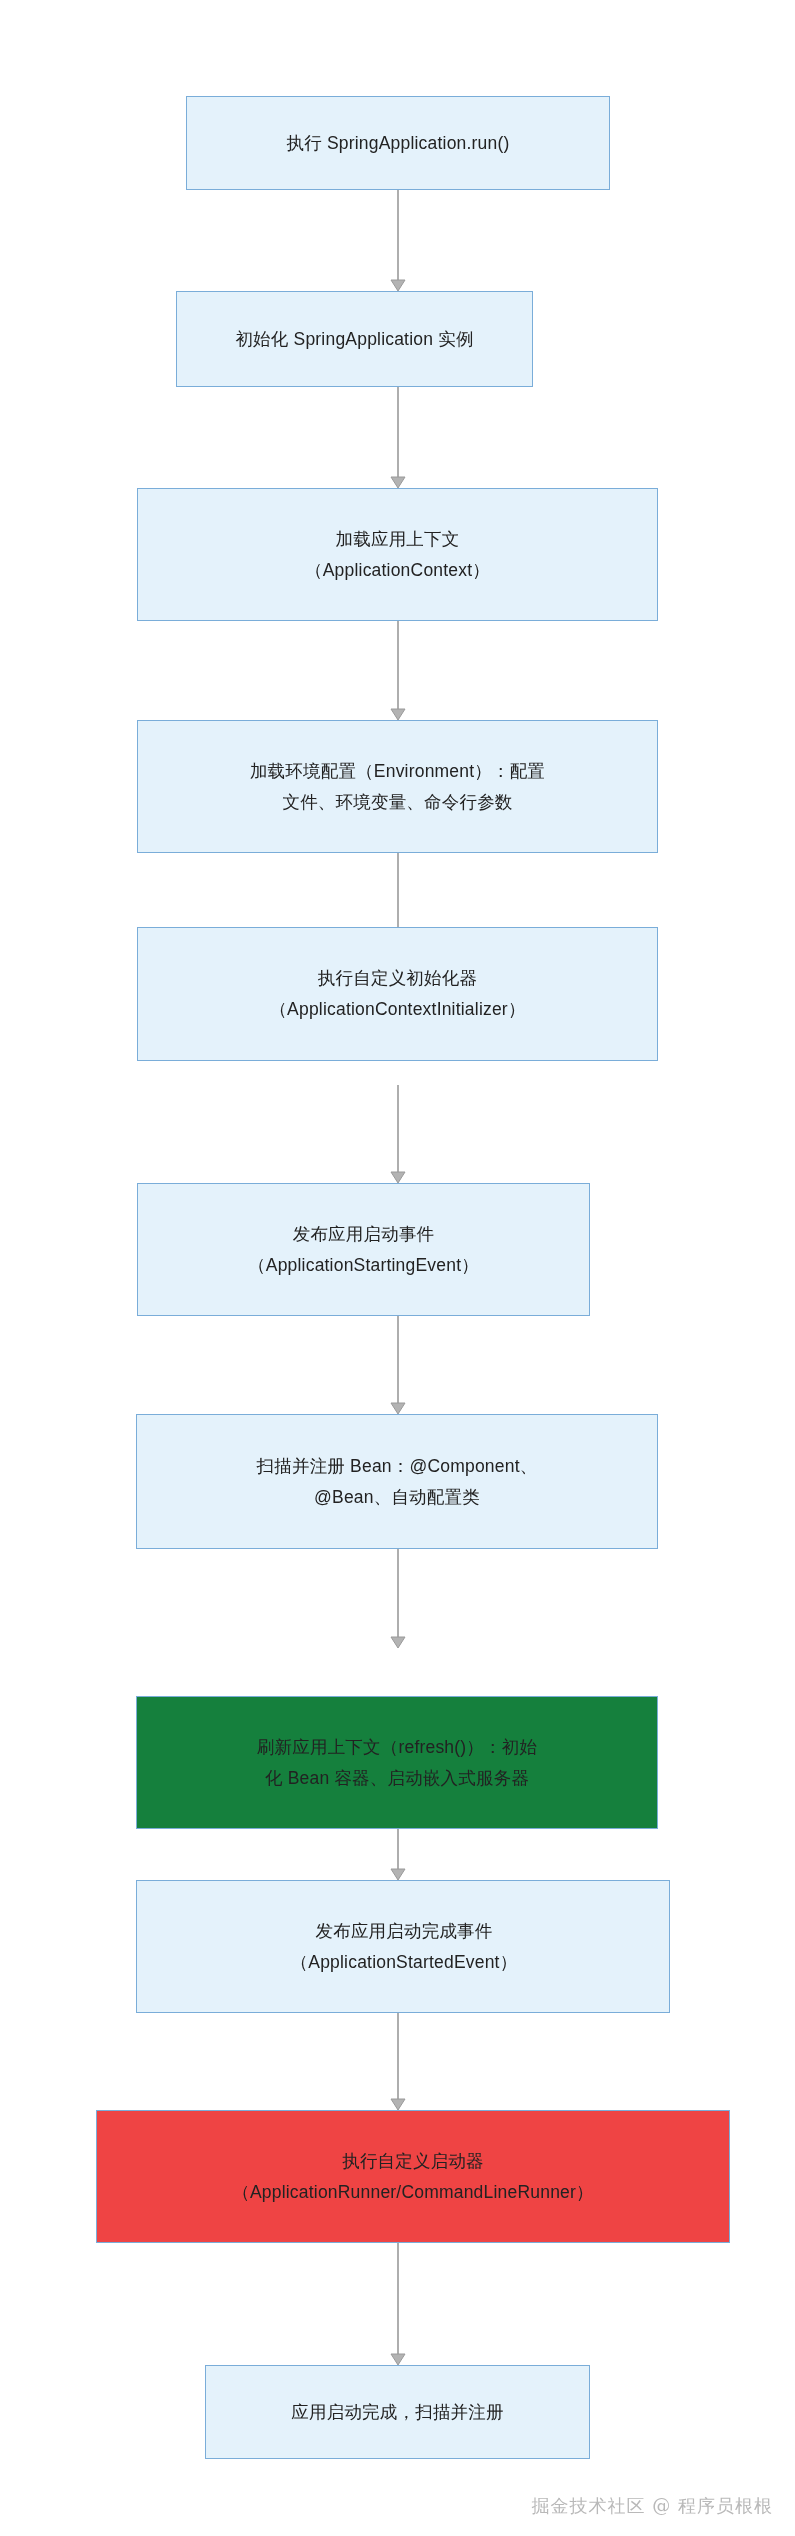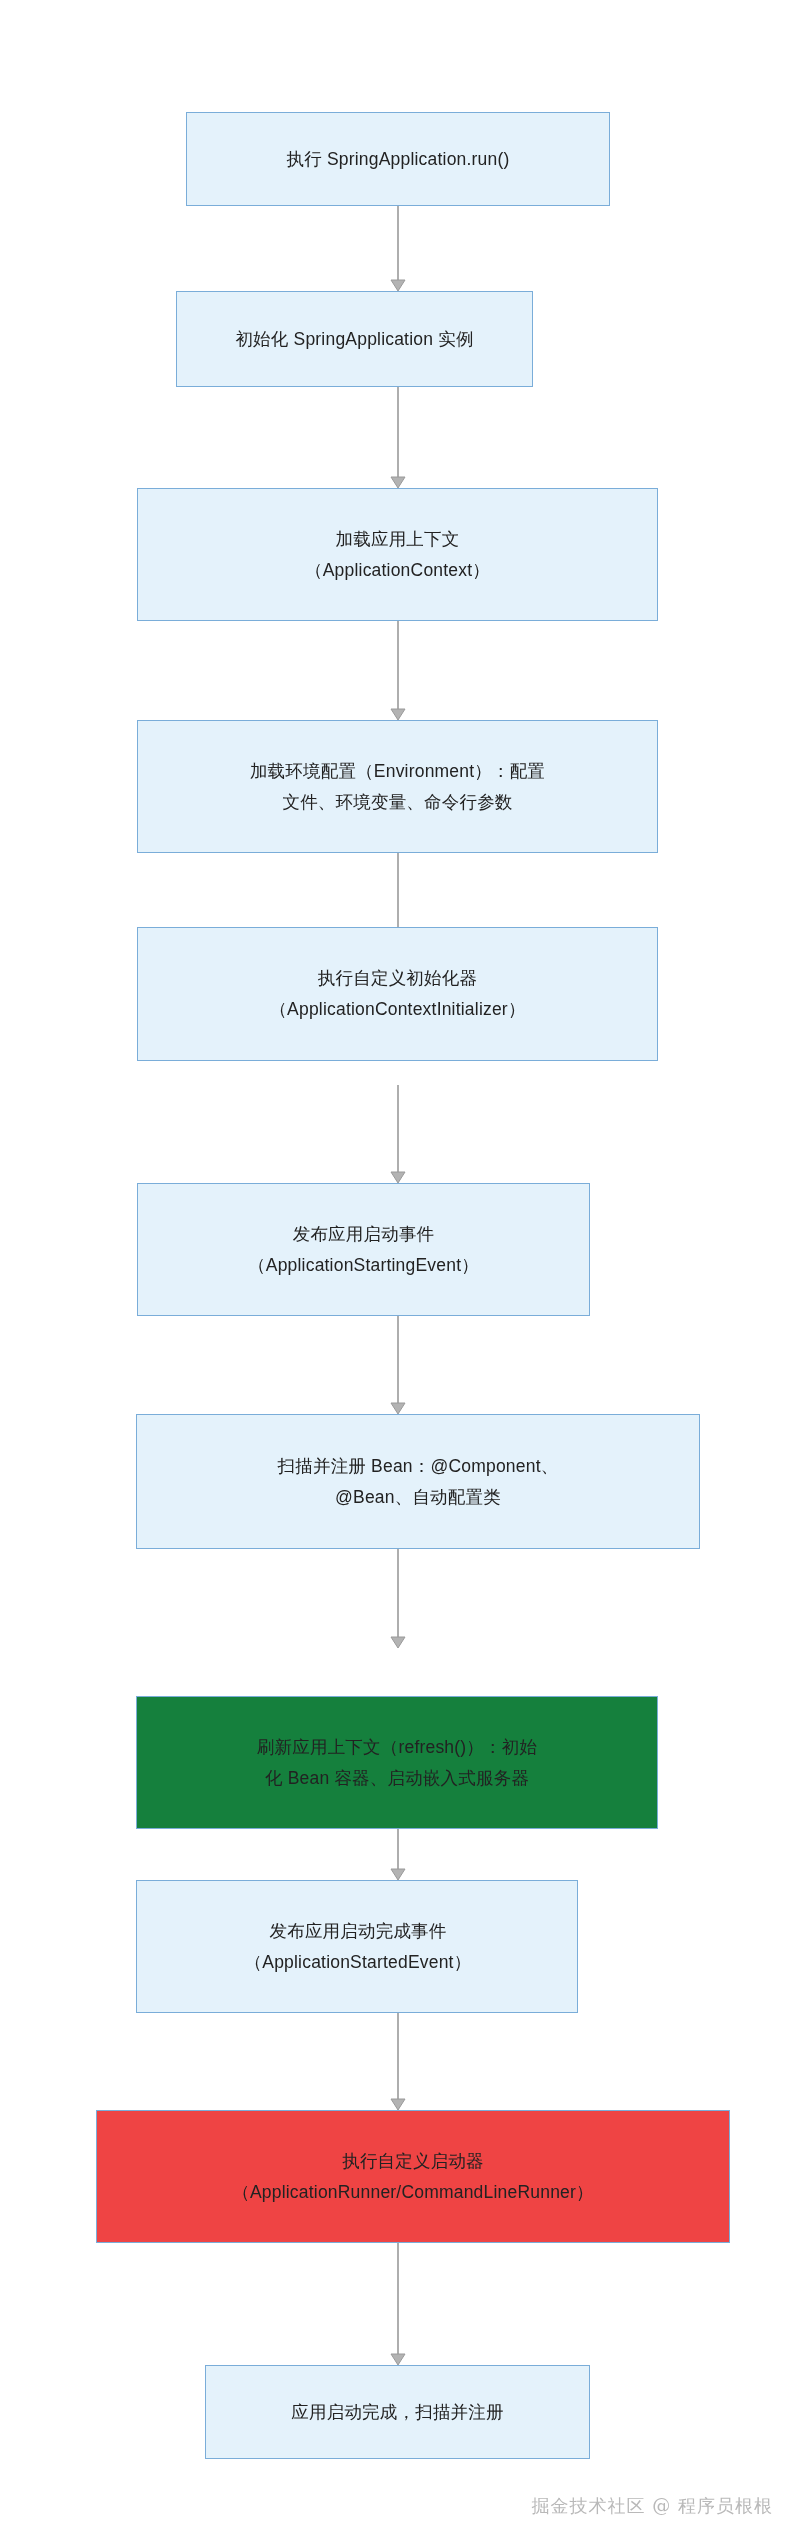--- a/index.html
+++ b/index.html
@@ -79,35 +79,35 @@
         <line x1="398" y1="1781" x2="398" y2="1871" stroke="#9a9a9a" stroke-width="1.6"></line>
         <polygon points="391,1869 405,1869 398,1880" fill="#b3b3b3" stroke="#9a9a9a" stroke-width="1"></polygon>
         <line x1="398" y1="2013" x2="398" y2="2101" stroke="#9a9a9a" stroke-width="1.6"></line>
         <polygon points="391,2099 405,2099 398,2110" fill="#b3b3b3" stroke="#9a9a9a" stroke-width="1"></polygon>
         <line x1="398" y1="2243" x2="398" y2="2356" stroke="#9a9a9a" stroke-width="1.6"></line>
         <polygon points="391,2354 405,2354 398,2365" fill="#b3b3b3" stroke="#9a9a9a" stroke-width="1"></polygon>
       </g>
   </svg>
 
   <div id="node-layer">
-      <div class="flow-node" style="left: 186px; top: 112px; width: 424px; height: 94px; background: rgb(228, 242, 251); border-color: rgb(122, 173, 217);">执行 SpringApplication.run()</div>
+      <div class="flow-node" style="left: 186px; top: 96px; width: 424px; height: 94px; background: rgb(228, 242, 251); border-color: rgb(122, 173, 217);">执行 SpringApplication.run()</div>
       <div class="flow-node" style="left: 176px; top: 291px; width: 357px; height: 96px; background: rgb(228, 242, 251); border-color: rgb(122, 173, 217);">初始化 SpringApplication 实例</div>
       <div class="flow-node" style="left: 137px; top: 488px; width: 521px; height: 133px; background: rgb(228, 242, 251); border-color: rgb(122, 173, 217);">加载应用上下文
 （ApplicationContext）</div>
       <div class="flow-node" style="left: 137px; top: 720px; width: 521px; height: 133px; background: rgb(228, 242, 251); border-color: rgb(122, 173, 217);">加载环境配置（Environment）：配置
 文件、环境变量、命令行参数</div>
       <div class="flow-node" style="left: 137px; top: 927px; width: 521px; height: 134px; background: rgb(228, 242, 251); border-color: rgb(122, 173, 217);">执行自定义初始化器
 （ApplicationContextInitializer）</div>
       <div class="flow-node" style="left: 137px; top: 1183px; width: 453px; height: 133px; background: rgb(228, 242, 251); border-color: rgb(122, 173, 217);">发布应用启动事件
 （ApplicationStartingEvent）</div>
-      <div class="flow-node" style="left: 136px; top: 1414px; width: 564px; height: 135px; background: rgb(228, 242, 251); border-color: rgb(122, 173, 217);">扫描并注册 Bean：@Component、
+      <div class="flow-node" style="left: 136px; top: 1414px; width: 522px; height: 135px; background: rgb(228, 242, 251); border-color: rgb(122, 173, 217);">扫描并注册 Bean：@Component、
 @Bean、自动配置类</div>
       <div class="flow-node" style="left: 136px; top: 1648px; width: 522px; height: 133px; background: #15803d; border-color: rgb(122, 173, 217); margin-top: 48px;">刷新应用上下文（refresh()）：初始
 化 Bean 容器、启动嵌入式服务器</div>
-      <div class="flow-node" style="left: 136px; top: 1880px; width: 442px; height: 133px; background: rgb(228, 242, 251); border-color: rgb(122, 173, 217); padding-left: 16px;">发布应用启动完成事件
+      <div class="flow-node" style="left: 136px; top: 1880px; width: 534px; height: 133px; background: rgb(228, 242, 251); border-color: rgb(122, 173, 217); padding-left: 16px;">发布应用启动完成事件
 （ApplicationStartedEvent）</div>
       <div class="flow-node" style="left: 96px; top: 2110px; width: 634px; height: 133px; background: #ef4444; border-color: rgb(122, 173, 217);">执行自定义启动器
 （ApplicationRunner/CommandLineRunner）</div>
       <div class="flow-node" style="left: 205px; top: 2365px; width: 385px; height: 94px; background: rgb(228, 242, 251); border-color: rgb(122, 173, 217);">应用启动完成，扫描并注册</div>
     </div>
 
   <div class="watermark">掘金技术社区 @ 程序员根根</div>
 
 </div>
 

